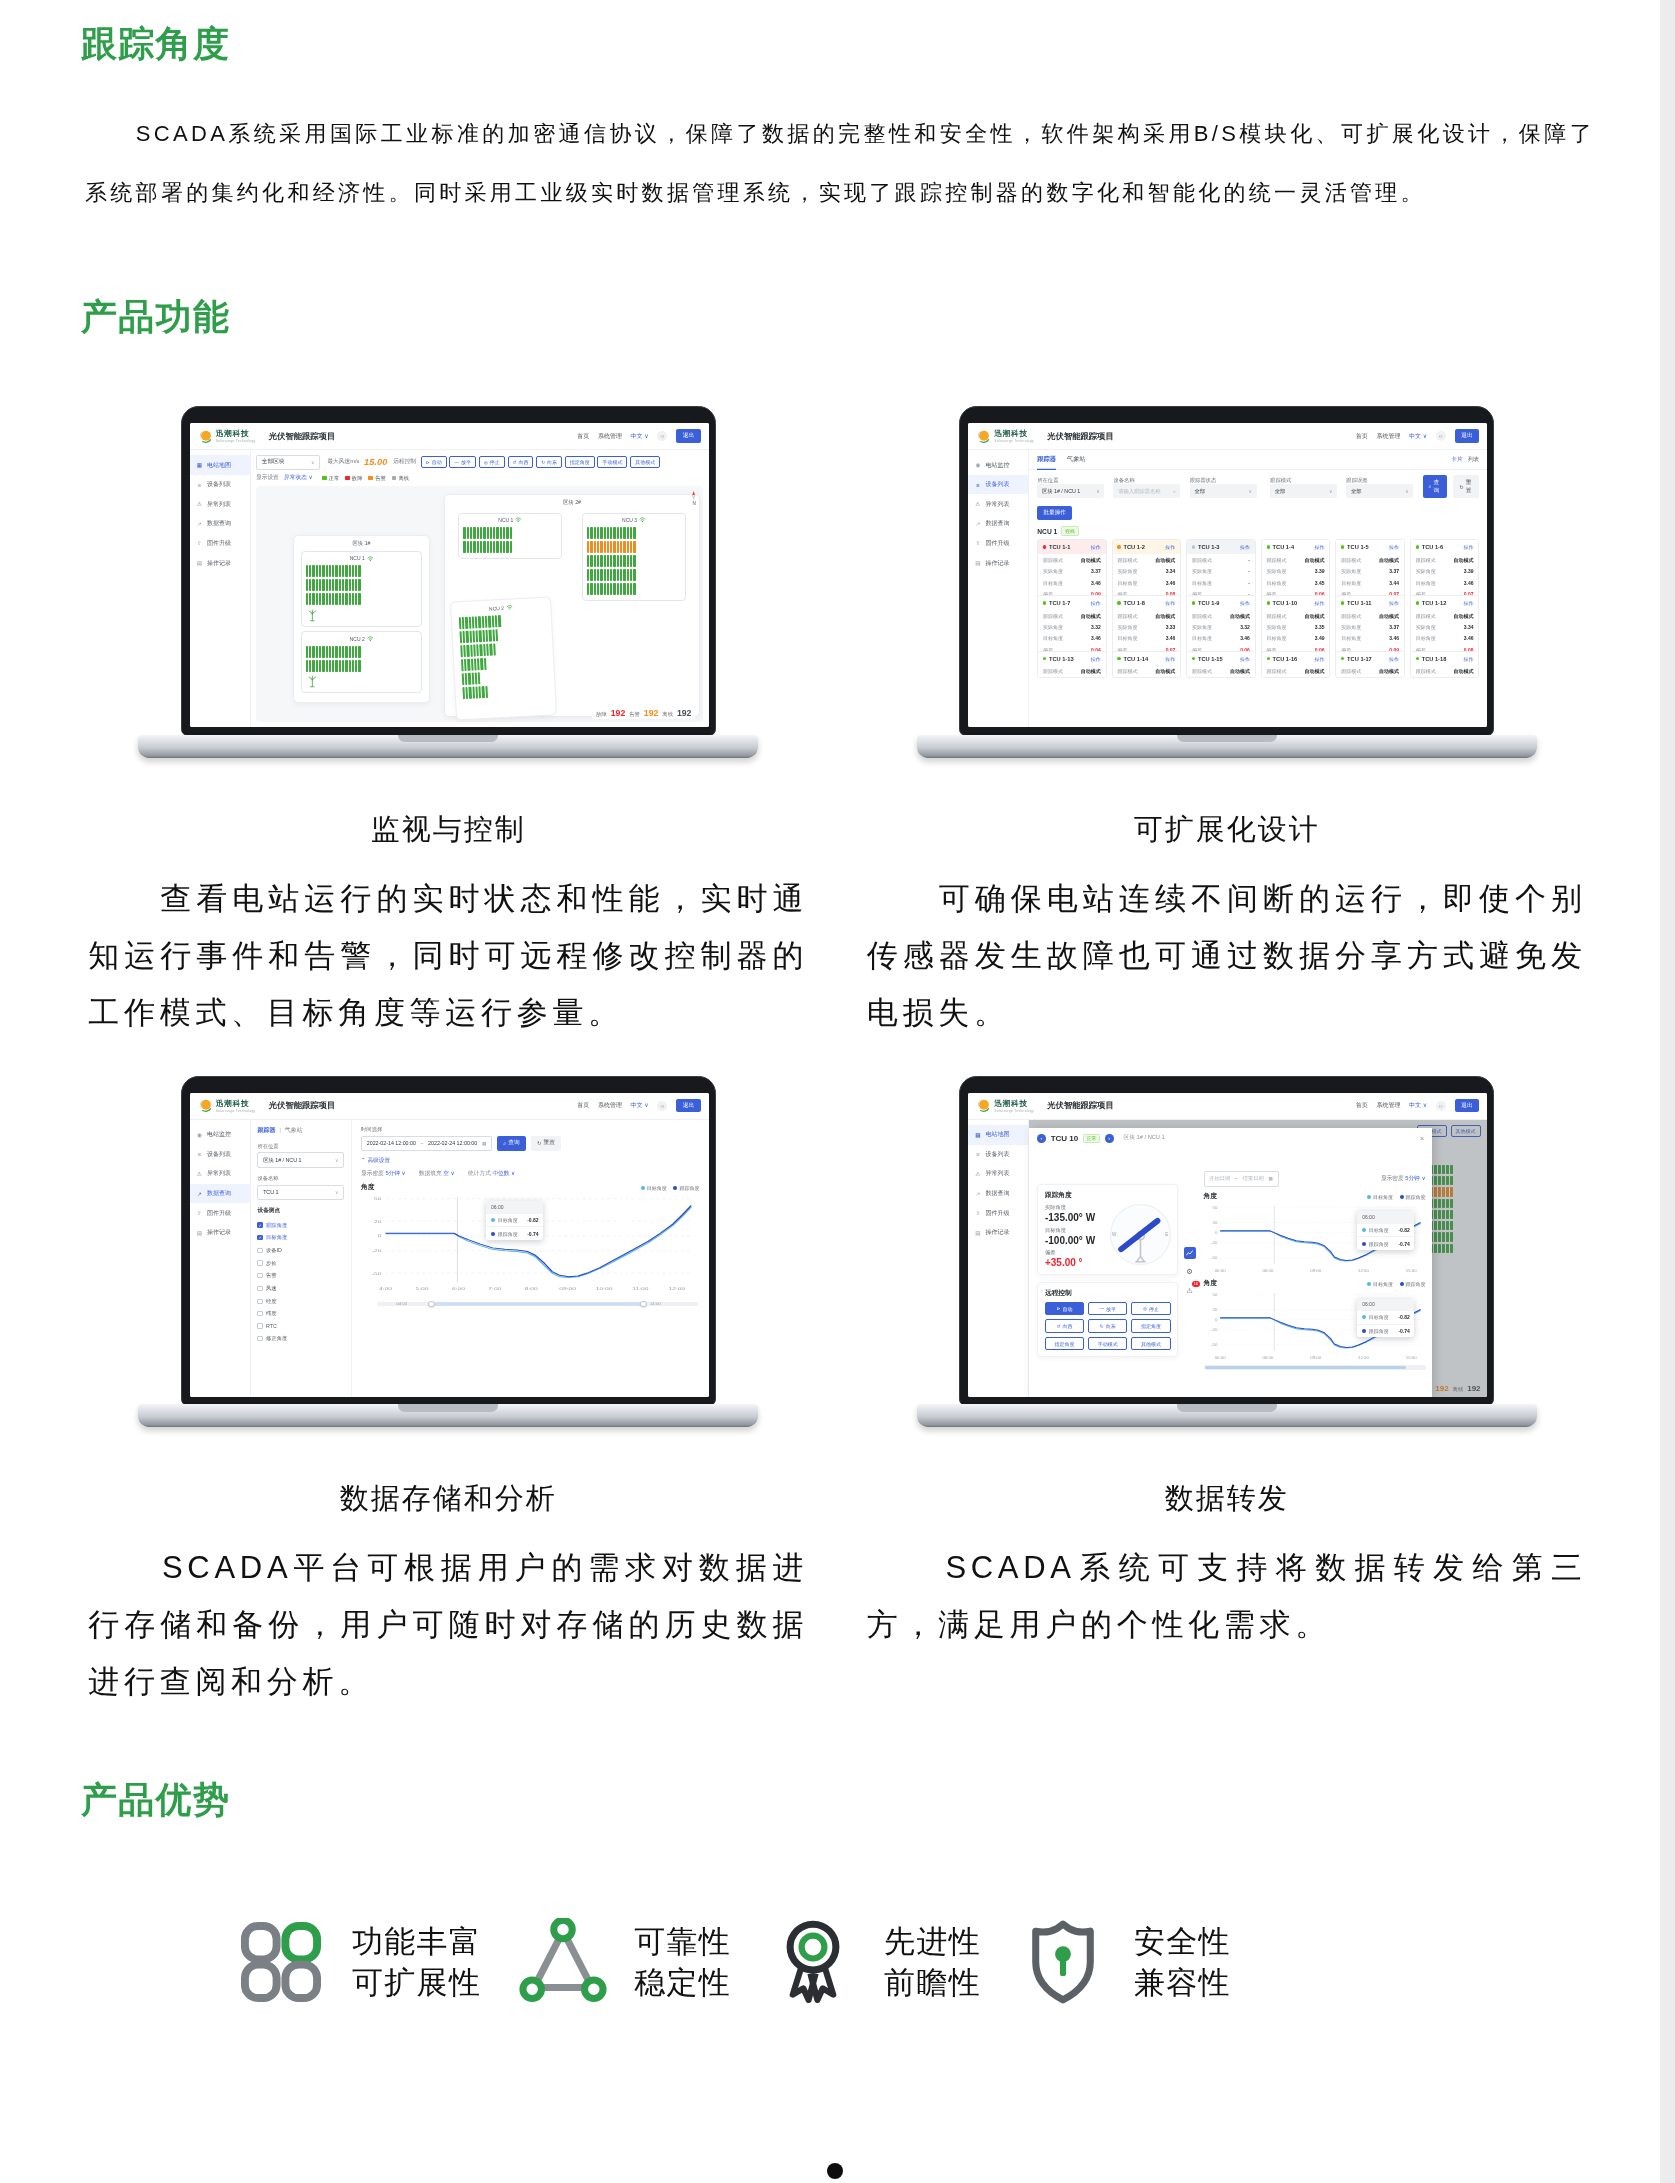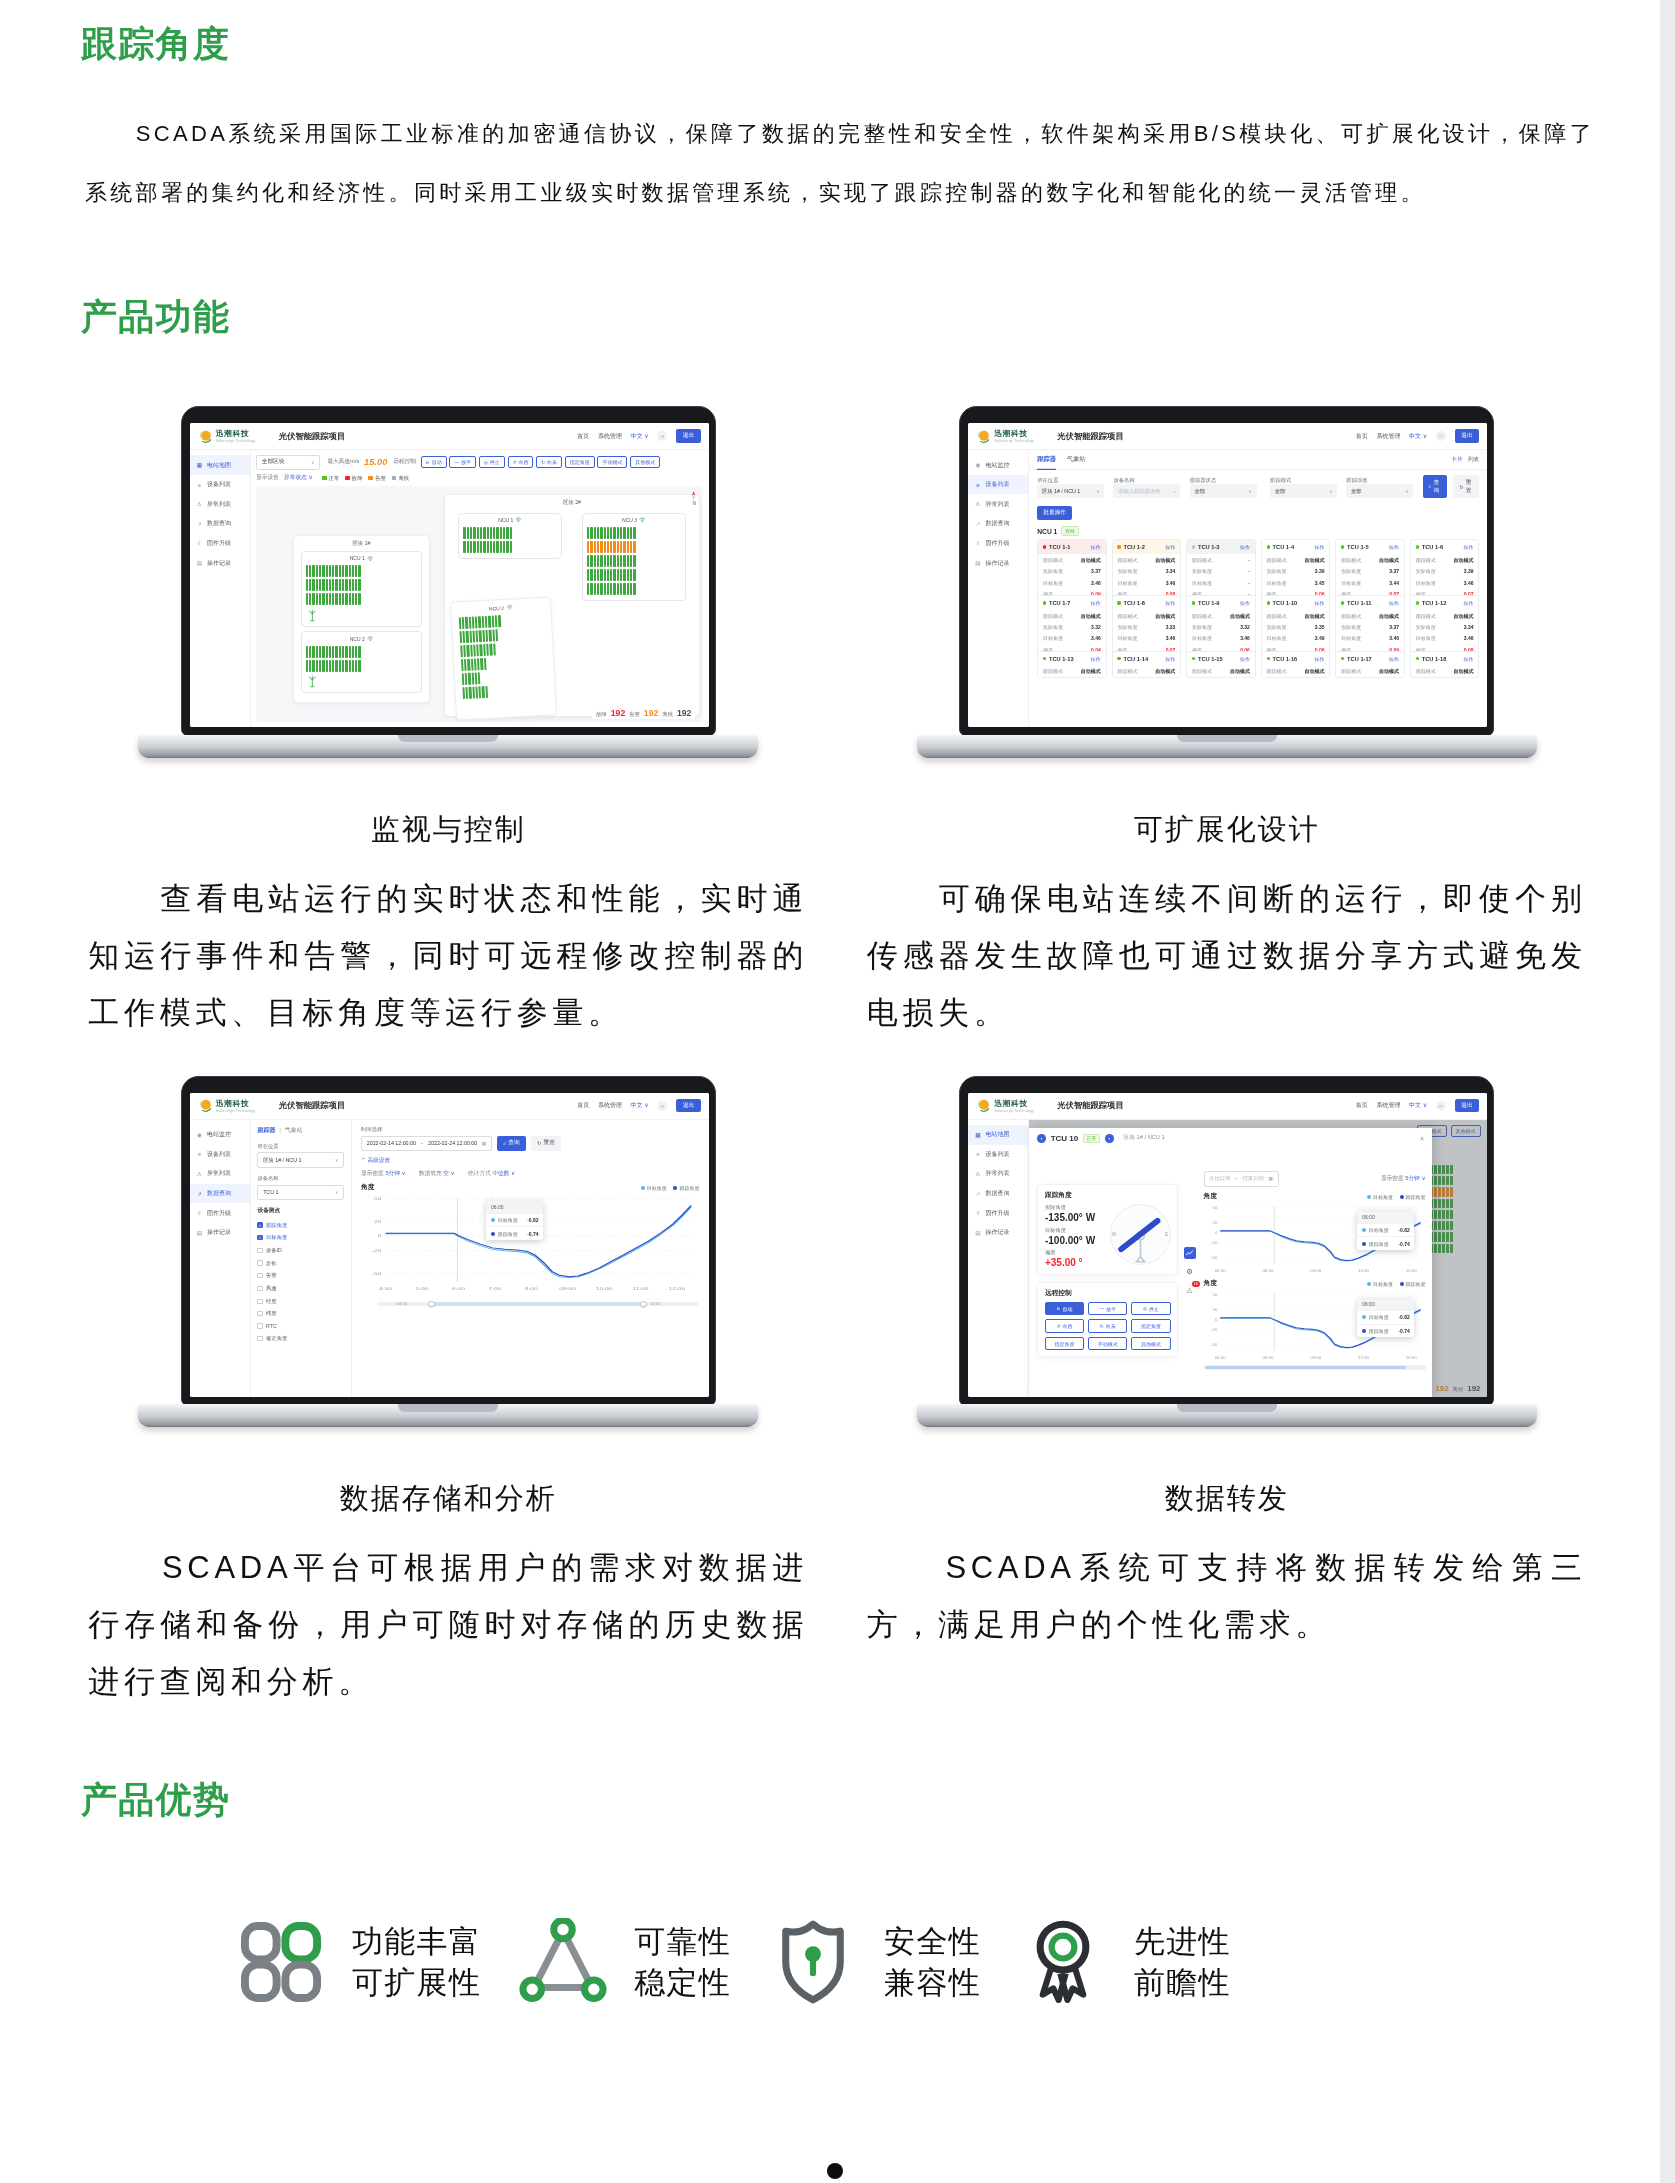--- a/index.html
+++ b/index.html
@@ -28,21 +28,21 @@
 
   
   .laptop { width:620px; margin:0 auto; }
   .bezel { width:535px; margin:0 auto; background:#17191d; border:0.7px solid #3a3d42; border-radius:17.3px 17.3px 6.7px 6.7px; padding:16px 8px 8px 8px; }
   .screen { width:519px; height:304px; background:#fff; border-radius:2px; overflow:hidden; position:relative; font-size:6px; }
   .base { width:620px; height:23px; margin-top:-1.3px; position:relative; border-radius:4px 4px 10.7px 10.7px;
           background:linear-gradient(#f4f5f7, #c8ccd2 55%, #94989f 90%, #6f737a); box-shadow:0 4px 6.7px rgba(0,0,0,.18); }
   .base .notch { position:absolute; left:50%; top:0; transform:translateX(-50%); width:100px; height:7.3px; background:#b7bbc2; border-radius:0 0 6.7px 6.7px; }
 
   
-  .app-header { height:27px; display:flex; align-items:center; gap:18px; padding:0 8px; border-bottom:0.7px solid #eef0f2; background:#fff; }
+  .app-header { height:27px; display:flex; align-items:center; gap:8px; padding:0 8px; border-bottom:0.7px solid #eef0f2; background:#fff; }
   .logo { display:flex; align-items:center; gap:3.3px; }
   .logo svg { width:14.7px; height:14.7px; }
   .brand b { display:block; font-size:7.7px; color:#1e5c49; letter-spacing:0.7px; }
   .brand span { display:block; font-size:3.3px; color:#9ab0a8; letter-spacing:0.3px; }
   .app-title { font-size:8.3px; font-weight:bold; color:#2b2f33; margin-left:5.3px; }
   .app-nav { margin-left:auto; display:flex; align-items:center; gap:8.7px; font-size:6px; color:#4a4f54; }
   .app-nav .lang { color:#3a5fd9; }
   .theme-ic { width:10px; height:10px; border-radius:50%; background:#f0f1f3; color:#6b7076; font-size:6px; display:inline-flex; align-items:center; justify-content:center; }
   .logout { background:#3a5fd9; color:#fff; font-size:5.7px; padding:2.7px 6.7px; border-radius:2px; }
   .app-body { display:flex; height:277px; }
@@ -1641,31 +1641,31 @@
       <svg class="adv-icon" viewBox="0 0 100 100">
         <path d="M50 15 L83 79 L17 79 Z" fill="none" stroke="#8a8f94" stroke-width="8"></path>
         <circle cx="50" cy="13" r="10.5" fill="#fff" stroke="#2f9e4a" stroke-width="8"></circle>
         <circle cx="15" cy="81" r="10.5" fill="#fff" stroke="#2f9e4a" stroke-width="8"></circle>
         <circle cx="85" cy="81" r="10.5" fill="#fff" stroke="#2f9e4a" stroke-width="8"></circle>
       </svg>
       <div class="adv-label">可靠性<br>稳定性</div>
     </div>
     <div class="adv-item">
       <svg class="adv-icon" viewBox="0 0 100 100">
-        <path d="M50 7 L57 12 Q68 18 81 15 L81 50 Q81 77 50 93 Q19 77 19 50 L19 15 Q32 18 43 12 Z" fill="none" stroke="#5c6166" stroke-width="8" stroke-linejoin="round"></path>
-        <circle cx="50" cy="41" r="9" fill="#2f9e4a"></circle>
-        <rect x="46.5" y="47" width="7" height="19" rx="3" fill="#2f9e4a"></rect>
-      </svg>
-      <div class="adv-label">安全性<br>兼容性</div>
-    </div>
-    <div class="adv-item">
-      <svg class="adv-icon" viewBox="0 0 100 100">
         <circle cx="50" cy="33" r="26" fill="none" stroke="#2b2f33" stroke-width="8"></circle>
         <circle cx="50" cy="33" r="13" fill="none" stroke="#2f9e4a" stroke-width="7"></circle>
         <path d="M37 55 L27 87 L39 80 L45 93 L53 63" fill="none" stroke="#2b2f33" stroke-width="7" stroke-linejoin="round"></path>
         <path d="M63 55 L73 87 L61 80 L55 93 L47 63" fill="none" stroke="#2b2f33" stroke-width="7" stroke-linejoin="round"></path>
       </svg>
       <div class="adv-label">先进性<br>前瞻性</div>
     </div>
+    <div class="adv-item">
+      <svg class="adv-icon" viewBox="0 0 100 100">
+        <path d="M50 7 L57 12 Q68 18 81 15 L81 50 Q81 77 50 93 Q19 77 19 50 L19 15 Q32 18 43 12 Z" fill="none" stroke="#5c6166" stroke-width="8" stroke-linejoin="round"></path>
+        <circle cx="50" cy="41" r="9" fill="#2f9e4a"></circle>
+        <rect x="46.5" y="47" width="7" height="19" rx="3" fill="#2f9e4a"></rect>
+      </svg>
+      <div class="adv-label">安全性<br>兼容性</div>
+    </div>
   </div>
 
 <div class="page-dot"></div>
 
 
 </body></html>

